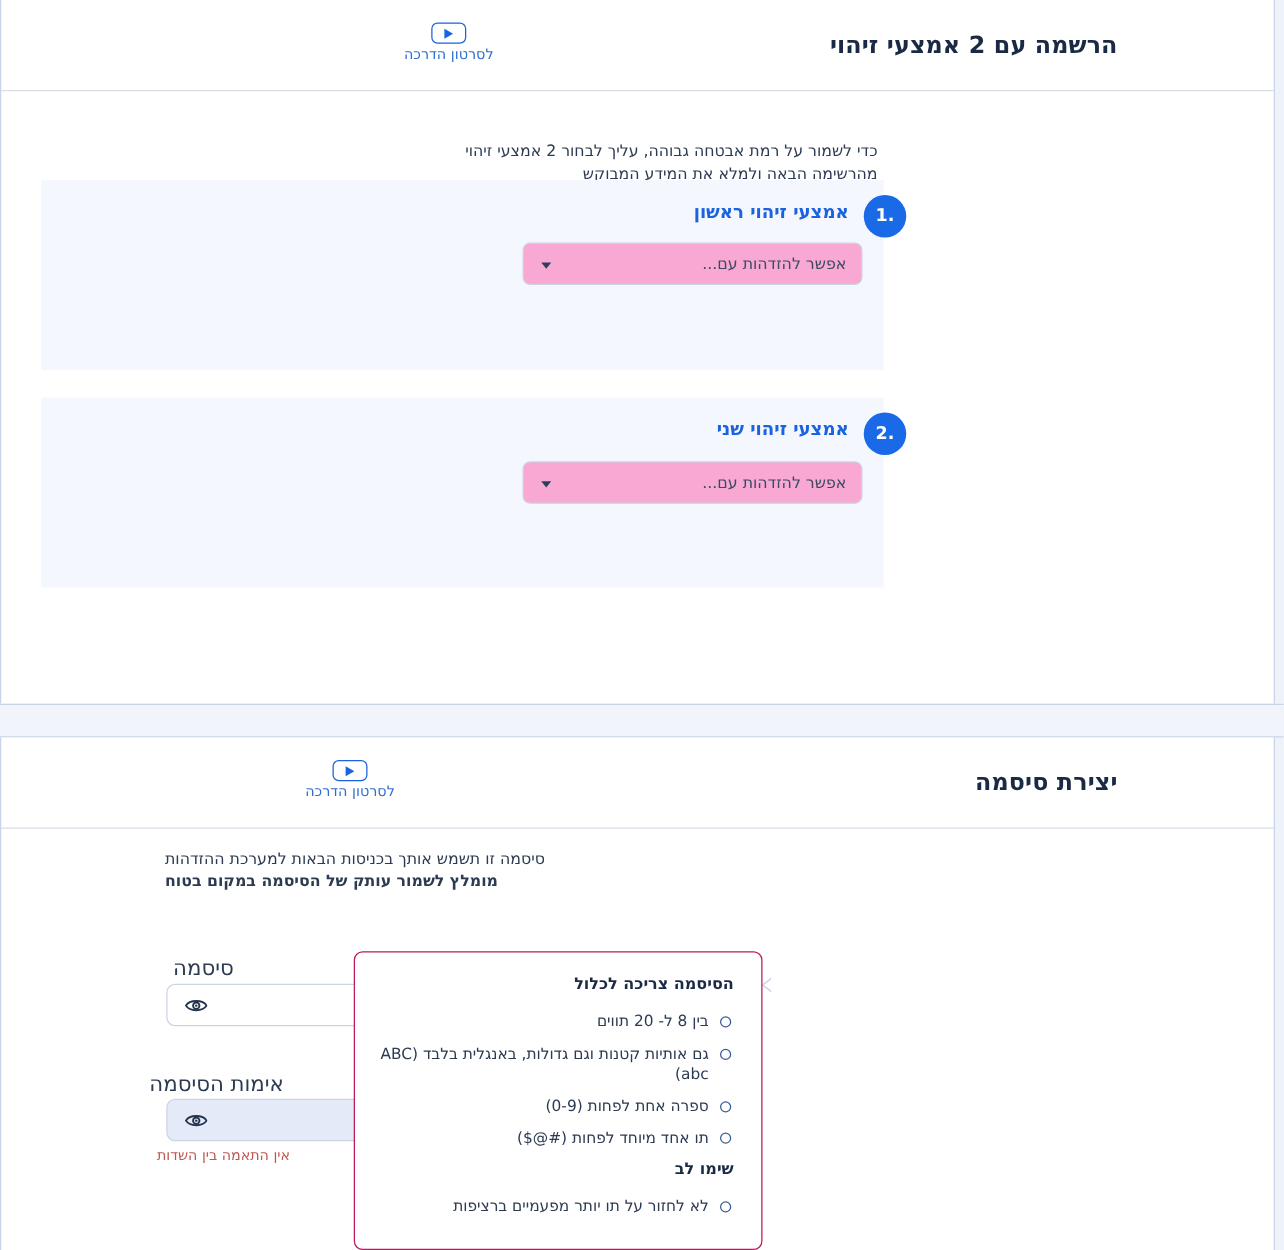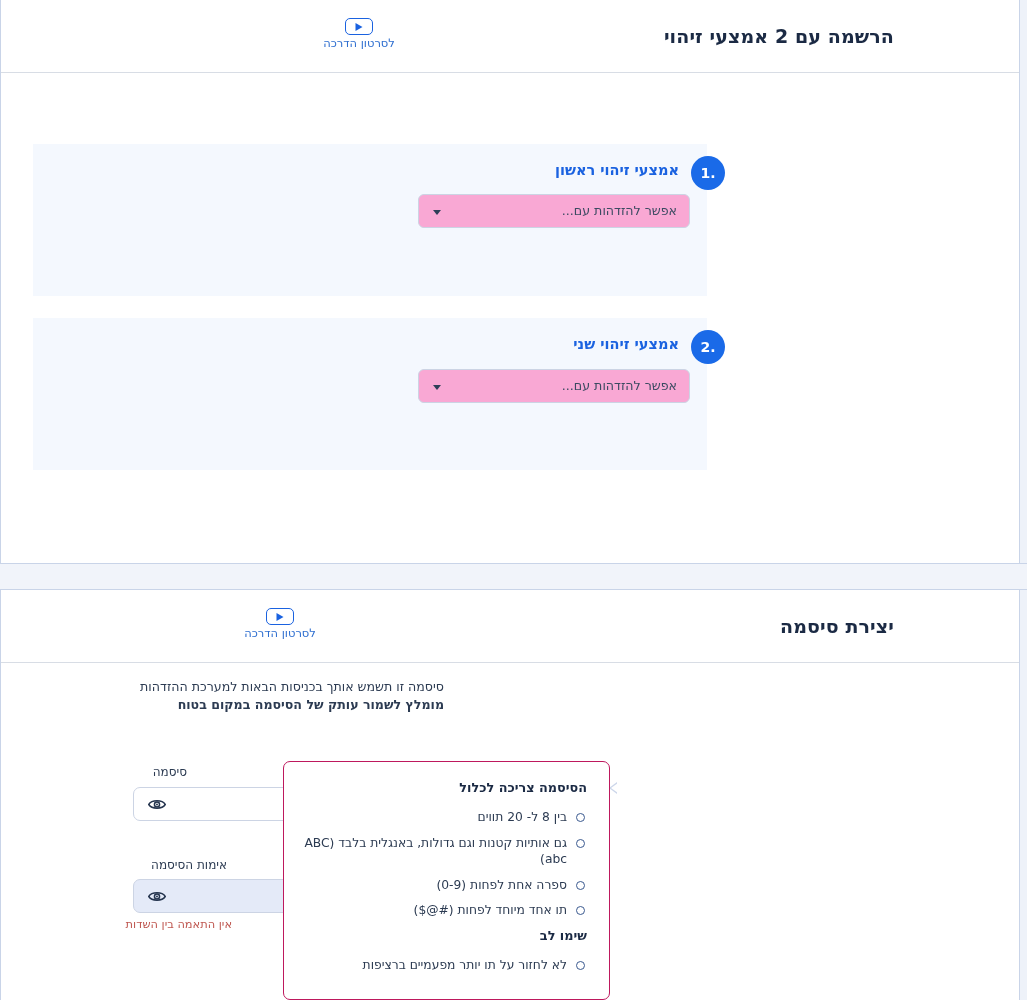--- a/index.html
+++ b/index.html
@@ -172,29 +172,29 @@
     background: #f1f4fa;
     border-top: 1px solid #c9d4e8;
     border-bottom: 1px solid #c9d4e8;
   }
 
   
   #intro-password {
     top: 678px;
     right: 583px;
     width: 312px;
-    text-align: right;
+    text-align: left;
     font-size: 12.6px;
     color: #2c3b52;
   }
   #intro-password .bold-line { font-weight: bold; }
 
   .field-label {
     position: absolute;
-    font-size: 12px;
+    font-size: 17px;
     color: #2c3b52;
   }
   #label-password { top: 765px; right: 840px; }
   #label-confirm  { top: 858px; right: 800px; }
 
   .pwd-field {
     position: absolute;
     left: 0;
     width: 261px;
     height: 34px;
@@ -301,20 +301,21 @@
   <div class="card" id="card-twofactor">
     <div class="card-header">
       <div class="card-title">הרשמה עם 2 אמצעי זיהוי</div>
       <a class="tutorial-link" style="right:615px;">
         <span class="tutorial-icon"></span>
         <span class="tutorial-text">לסרטון הדרכה</span>
       </a>
     </div>
   </div>
 
+  <div class="intro" id="intro-twofactor">כדי לשמור על רמת אבטחה גבוהה, עליך לבחור 2 אמצעי זיהוי מהרשימה הבאה ולמלא את המידע המבוקש</div>
 
   <div class="step-panel" id="step-panel-1"></div>
   <div class="step-badge" id="step-badge-1">.1</div>
   <div class="step-title" id="step-title-1">אמצעי זיהוי ראשון</div>
   <div class="select-box" id="select-1">
     <span class="select-label">אפשר להזדהות עם...</span>
     <span class="select-caret"></span>
   </div>
 
   <div class="step-panel" id="step-panel-2"></div>

